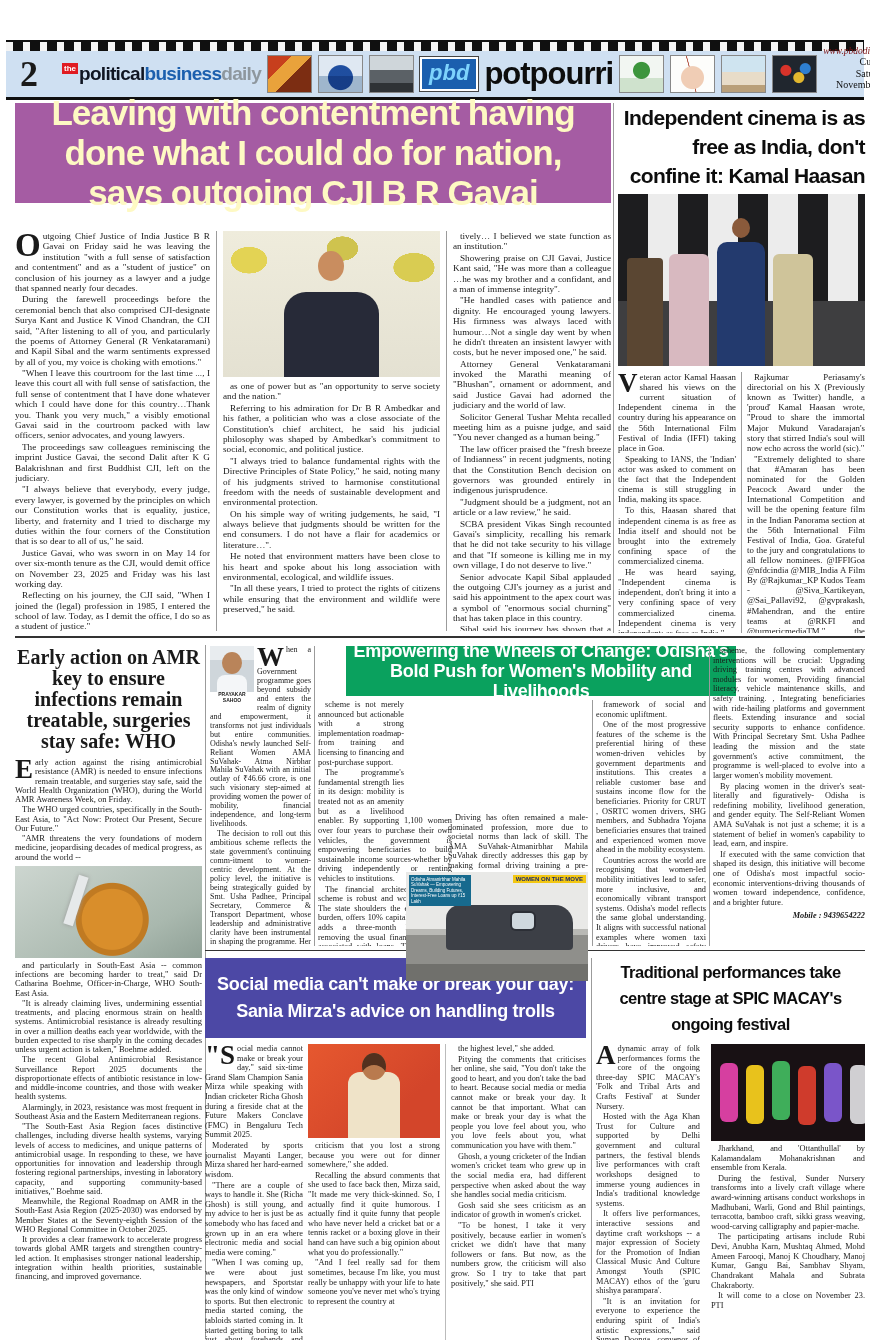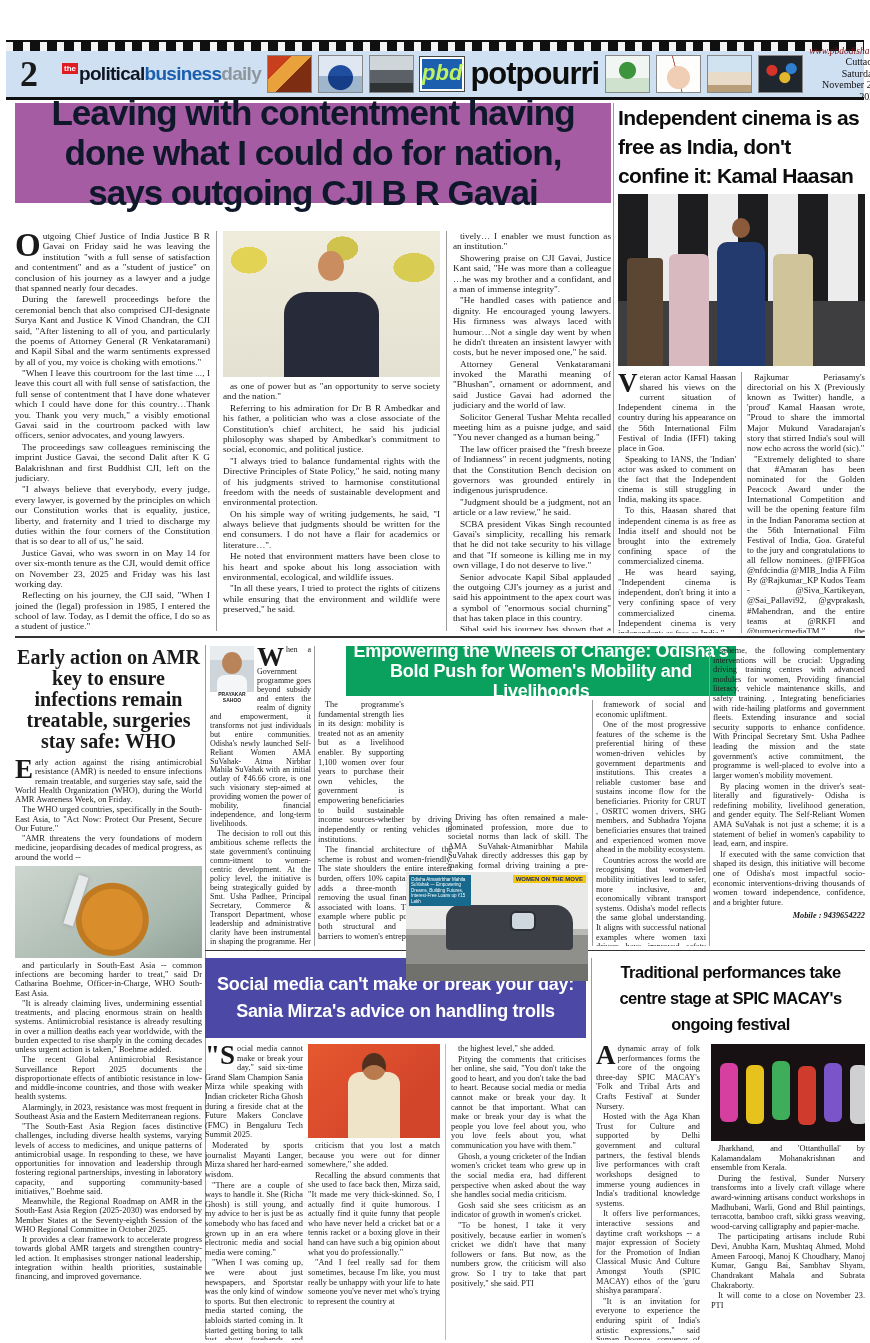--- a/index.html
+++ b/index.html
@@ -21,37 +21,37 @@
   .logo .w2{color:#1b5fae;}
   .logo .w3{color:#8e979e;}
   .thumb{width:43px;height:36px;border:1px solid #888;flex:none;}
   .t-art{background:linear-gradient(135deg,#c73f1d 0 30%,#e9a23b 30% 55%,#7c2d12 55%);}
   .t-bike{background:linear-gradient(#dfe8f2 0 55%,#9fb6cd 55%),radial-gradient(circle at 50% 60%,#2456a8 0 12px,transparent 13px);background-blend-mode:multiply;}
   .t-mtn{background:linear-gradient(#cfd6da 0 40%,#5b6166 40% 75%,#2e3235 75%);}
   .t-plant{background:linear-gradient(#f2f6f2 0 60%,#cfe2cd 60%),radial-gradient(circle at 50% 40%,#3f9a3f 0 8px,transparent 9px);background-blend-mode:multiply;}
   .t-palm{background:#fdfdfb;background-image:radial-gradient(circle at 50% 60%,#f0cdb5 0 11px,transparent 12px),linear-gradient(75deg,transparent 46%,#b65a4a 47% 48%,transparent 49%);}
   .t-taj{background:linear-gradient(#cfe4f0 0 45%,#e8dcc8 45% 80%,#b99f79 80%);}
   .t-bill{background:#20262e;background-image:radial-gradient(circle at 30% 40%,#d8332a 0 5px,transparent 6px),radial-gradient(circle at 60% 60%,#e2b72e 0 5px,transparent 6px),radial-gradient(circle at 75% 35%,#2e7fd0 0 5px,transparent 6px);}
-  .pbdchip{background:#1b5fae;border:2px solid #fff;outline:1px solid #444;color:#bef264;
+  .pbdchip{background:#1b5fae;border:2px solid #fff;outline:1px solid #444;color:#7dd3fc;
     font-family:"Liberation Sans",sans-serif;font-weight:bold;font-style:italic;
-    font-size:22px;padding:1px 0 3px;flex:none;}
+    font-size:22px;padding:1px 7px 3px;flex:none;}
   .potpourri{font-family:"Liberation Sans",sans-serif;font-weight:bold;font-size:31px;
     letter-spacing:-1px;color:#0d0d0d;}
   .hright{margin-left:auto;margin-right:8px;text-align:right;line-height:1.15;}
   .hright .site{font-style:italic;color:#7b1113;font-size:9.5px;}
   .hright .pd{font-size:10px;color:#101010;}
   .hrule{left:6px;top:97px;width:858px;height:3px;background:#101010;}
   
-  .hl-purple{left:15px;top:103px;width:596px;height:100px;background:#a55ca3;color:#0f172a;
+  .hl-purple{left:15px;top:103px;width:596px;height:100px;background:#a55ca3;color:#fef9c3;
     font-family:"Liberation Sans",sans-serif;font-weight:bold;font-size:35px;line-height:40px;
     letter-spacing:-1px;display:flex;align-items:center;justify-content:center;text-align:center;
     padding:0 15px;box-sizing:border-box;}
   .hl-kamal{left:618px;top:103px;width:247px;height:88px;color:#0d0d0d;
     font-family:"Liberation Sans",sans-serif;font-weight:bold;font-size:21px;line-height:29px;
-    letter-spacing:-0.6px;text-align:left;}
+    letter-spacing:-0.6px;text-align:right;}
   .hl-green{left:318px;top:646px;width:390px;height:50px;background:#0aa15e;color:#fff;
     font-family:"Liberation Sans",sans-serif;font-weight:bold;font-size:18px;line-height:20px;
     letter-spacing:-0.3px;display:flex;align-items:center;justify-content:center;text-align:center;padding:0 3px;box-sizing:border-box;margin-left:28px;}
   .hl-sania{left:205px;top:958px;width:381px;height:80px;background:#4c48a5;color:#fff;
     font-family:"Liberation Sans",sans-serif;font-weight:bold;font-size:18px;line-height:27px;
     letter-spacing:-0.3px;display:flex;align-items:center;justify-content:center;text-align:center;padding:0 4px;box-sizing:border-box;}
   .hl-spic{left:596px;top:958px;width:269px;height:80px;color:#0d0d0d;
     font-family:"Liberation Sans",sans-serif;font-weight:bold;font-size:16.5px;line-height:26px;
     letter-spacing:-0.5px;display:flex;align-items:center;justify-content:center;text-align:center;}
   .hl-amr{font-family:"Liberation Serif",serif;font-weight:bold;font-size:20px;line-height:21px;
@@ -168,21 +168,21 @@
       <div class="txt f92" style="height:246px;">
           <p>as one of power but as "an opportunity to serve society and the nation."</p>
           <p>Referring to his admiration for Dr B R Ambedkar and his father, a politician who was a close associate of the Constitution's chief architect, he said his judicial philosophy was shaped by Ambedkar's commitment to social, economic, and political justice.</p>
           <p>"I always tried to balance fundamental rights with the Directive Principles of State Policy," he said, noting many of his judgments strived to harmonise constitutional freedom with the needs of sustainable development and environmental protection.</p>
           <p>On his simple way of writing judgements, he said, "I always believe that judgments should be written for the end consumers. I do not have a flair for academics or literature…".</p>
           <p>He noted that environment matters have been close to his heart and spoke about his long association with environmental, ecological, and wildlife issues.</p>
           <p>"In all these years, I tried to protect the rights of citizens while ensuring that the environment and wildlife were preserved," he said.</p>
         </div>
     </div>
     <div class="txt f92" style="flex:1;margin-left:6px;padding-left:6px;border-left:1px solid #9b9b9b;">
-        <p>tively… I enabler we must function as an institution."</p>
+        <p>tively… I believed we state function as an institution."</p>
         <p>Showering praise on CJI Gavai, Justice Kant said, "He was more than a colleague …he was my brother and a confidant, and a man of immense integrity".</p>
         <p>"He handled cases with patience and dignity. He encouraged young lawyers. His firmness was always laced with humour…Not a single day went by when he didn't threaten an insistent lawyer with costs, but he never imposed one," he said.</p>
         <p>Attorney General Venkataramani invoked the Marathi meaning of "Bhushan", ornament or adornment, and said Justice Gavai had adorned the judiciary and the world of law.</p>
         <p>Solicitor General Tushar Mehta recalled meeting him as a puisne judge, and said "You never changed as a human being."</p>
         <p>The law officer praised the "fresh breeze of Indianness" in recent judgments, noting that the Constitution Bench decision on governors was grounded entirely in indigenous jurisprudence.</p>
         <p>"Judgment should be a judgment, not an article or a law review," he said.</p>
         <p>SCBA president Vikas Singh recounted Gavai's simplicity, recalling his remark that he did not take security to his village and that "If someone is killing me in my own village, I do not deserve to live."</p>
         <p>Senior advocate Kapil Sibal applauded the outgoing CJI's journey as a jurist and said his appointment to the apex court was a symbol of "enormous social churning" that has taken place in this country.</p>
         <p>Sibal said his journey has shown that a man can reach the highest pinnacle of his judicial career and yet retain the simplicity of a common man.</p>
       </div>
@@ -235,20 +235,21 @@
         <p class="dc">When a Government programme goes beyond subsidy and enters the realm of dignity and empowerment, it transforms not just individuals but entire communities. Odisha's newly launched Self-Reliant Women AMA SuVahak- Atma Nirbhar Mahila SuVahak with an initial outlay of ₹46.66 crore, is one such visionary step-aimed at providing women the power of mobility, financial independence, and long-term livelihoods.</p>
         <p>The decision to roll out this ambitious scheme reflects the state government's continuing comm-itment to women-centric development. At the policy level, the initiative is being strategically guided by Smt. Usha Padhee, Principal Secretary, Commerce &amp; Transport Department, whose leadership and administrative clarity have been instrumental in shaping the programme. Her emphasis on sustainable mobility, women's safety, and financial inclusion has helped the scheme evolve into a well-structured, future-ready model.</p>
       </div>
   </div>
   <div class="abs vr" style="left:314px;top:646px;height:300px;"></div>
 
   <div class="abs hl-green">Empowering the Wheels of Change: Odisha's Bold Push for Women's Mobility and Livelihoods</div>
   <div class="abs txt f83" style="left:318px;top:700px;width:134px;height:246px;">
     <div class="wrapspacer"></div>
     <div>
+        <p>scheme is not merely announced but actionable with a strong implementation roadmap-from training and licensing to financing and post-purchase support.</p>
         <p>The programme's fundamental strength lies in its design: mobility is treated not as an amenity but as a livelihood enabler. By supporting 1,100 women over four years to purchase their own vehicles, the government is empowering beneficiaries to build sustainable income sources-whether by driving independently or renting vehicles to institutions.</p>
         <p>The financial architecture of the scheme is robust and women-friendly. The state shoulders the entire interest burden, offers 10% capital support, and adds a three-month EMI buffer, removing the usual financial anxieties associated with loans. This is a rare example where public policy removes both structural and psychological barriers to women's entrepreneurship.</p>
       </div>
   </div>
   <div class="abs photo ph-car" style="left:406px;top:700px;width:182px;height:109px;z-index:2;">
     <div class="badge">WOMEN ON THE MOVE</div>
     <div class="inset">Odisha Atmanirbhar Mahila SuVahak — Empowering Dreams, Building Futures, Interest-Free Loans up ₹15 Lakh</div>
   </div>
   <div class="abs txt f83" style="left:448px;top:813px;width:140px;height:133px;">
       <p>Driving has often remained a male-dominated profession, more due to societal norms than lack of skill. The AMA SuVahak-Atmanirbhar Mahila SuVahak directly addresses this gap by making formal driving training a pre-requisite. Women must hold licences obtained from the state's Driving and Research Centres-ensuring competence, discipline, and professionalism.</p>
@@ -276,21 +277,21 @@
   <div class="abs cols" style="left:205px;top:1044px;width:381px;height:296px;">
     <div class="txt f83" style="width:98px;">
         <p class="dc">"Social media cannot make or break your day," said six-time Grand Slam Champion Sania Mirza while speaking with Indian cricketer Richa Ghosh during a fireside chat at the Future Makers Conclave (FMC) in Bengaluru Tech Summit 2025.</p>
         <p>Moderated by sports journalist Mayanti Langer, Mirza shared her hard-earned wisdom.</p>
         <p>"There are a couple of ways to handle it. She (Richa Ghosh) is still young, and my advice to her is just be as somebody who has faced and grown up in an era where electronic media and social media were coming."</p>
         <p>"When I was coming up, we were about just newspapers, and Sportstar was the only kind of window to sports. But then electronic media started coming, the tabloids started coming in. It started getting boring to talk just about forehands and backhands, and then they wanted to start talking about, you know, other things of an athlete's life just to make things interesting, and then comes the</p>
       </div>
     <div style="width:132px;margin-left:5px;">
       <div class="photo ph-sania" style="width:100%;height:94px;margin-bottom:3px;"></div>
       <div class="txt f83" style="height:196px;">
-          <p>criticism that you lost a match because you were out for dinner somewhere," she added.</p>
+          <p>criticism that you lost a strong because you were out for dinner somewhere," she added.</p>
           <p>Recalling the absurd comments that she used to face back then, Mirza said, "It made me very thick-skinned. So, I actually find it quite humorous. I actually find it quite funny that people who have never held a cricket bat or a tennis racket or a boxing glove in their hand can have such a big opinion about what you do professionally."</p>
           <p>"And I feel really sad for them sometimes, because I'm like, you must really be unhappy with your life to hate someone you've never met who's trying to represent the country at</p>
         </div>
     </div>
     <div class="txt f83" style="flex:1;margin-left:5px;padding-left:5px;border-left:1px solid #bbb;">
         <p>the highest level," she added.</p>
         <p>Pitying the comments that criticises her online, she said, "You don't take the good to heart, and you don't take the bad to heart. Because social media or media cannot make or break your day. It cannot be that important. What can make or break your day is what the people you love feel about you, who you love feels about you, what communication you have with them."</p>
         <p>Ghosh, a young cricketer of the Indian women's cricket team who grew up in the social media era, had different perspective when asked about the way she handles social media criticism.</p>
         <p>Gosh said she sees criticism as an indicator of growth in women's cricket.</p>
         <p>"To be honest, I take it very positively, because earlier in women's cricket we didn't have that many followers or fans. But now, as the numbers grow, the criticism will also grow. So I try to take that part positively," she said. PTI</p>

